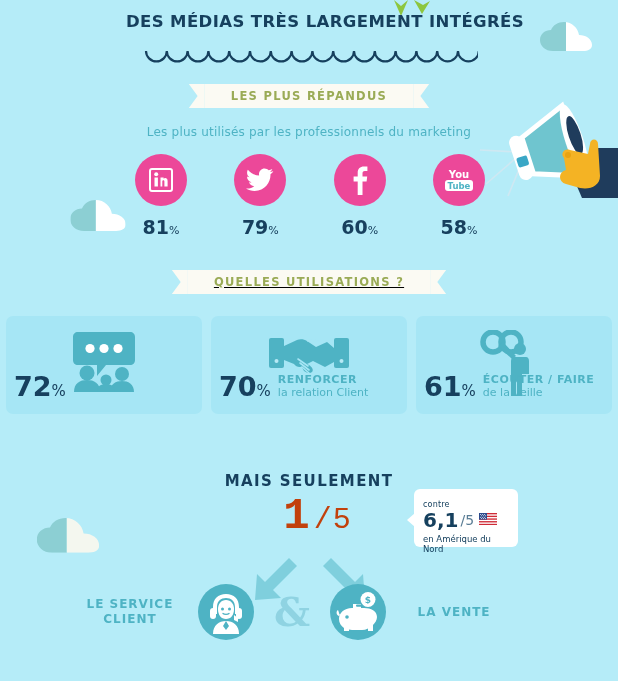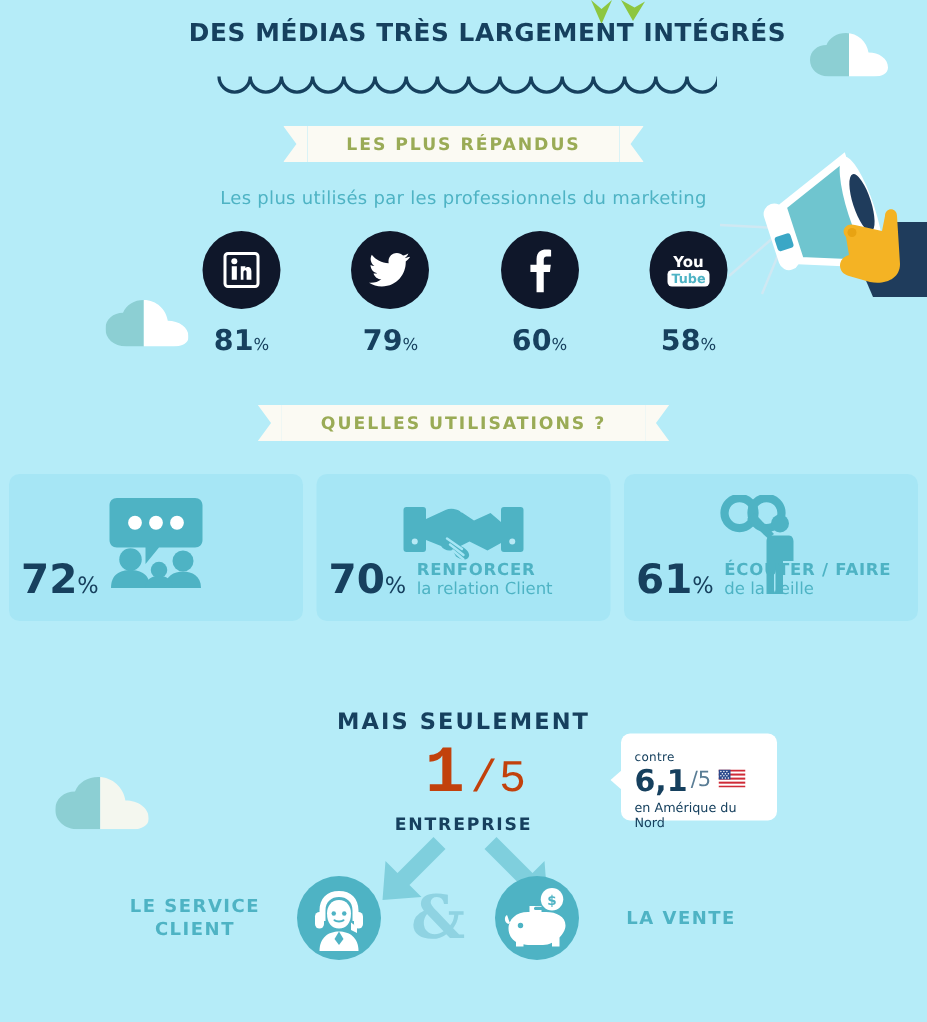--- a/index.html
+++ b/index.html
@@ -71,21 +71,21 @@
     font-family: "DejaVu Sans", sans-serif;
   }
   .socials {
     position: absolute; left: 130px; top: 154px;
     width: 360px;
     display: flex; justify-content: space-between;
   }
   .social { width: 62px; text-align: center; }
   .social .circle {
     width: 52px; height: 52px; border-radius: 50%;
-    background: #0f172a;
+    background: #ec4899;
     margin: 0 auto;
     display: flex; align-items: center; justify-content: center;
     color: #ffffff;
   }
   .social .pct {
     margin-top: 10px;
     color: #17405e;
     font-size: 19px;
     font-weight: bold;
     font-family: "DejaVu Sans", sans-serif;
@@ -350,21 +350,21 @@
           <text x="17" y="13" text-anchor="middle" fill="#ffffff" font-family="DejaVu Sans, sans-serif" font-size="10" font-weight="bold">You</text>
           <rect x="3" y="15" width="28" height="11" rx="3" fill="#ffffff"></rect>
           <text x="17" y="23.8" text-anchor="middle" fill="#4eb3c4" font-family="DejaVu Sans, sans-serif" font-size="8.5" font-weight="bold">Tube</text>
         </svg>
       </div>
       <div class="pct"><span>58</span><span class="sym">%</span></div>
     </div>
 
   </div>
 
-  <div class="ribbon" style="left:0; top:270px; width:618px;">
+  <div class="ribbon" style="left:0; top:270px; width:618px;text-decoration:underline;">
     <div class="rb-body">
       <span class="rb-tail left"></span>
       <span>QUELLES UTILISATIONS ?</span>
       <span class="rb-tail right"></span>
     </div>
   </div>
 
   <div class="cards">
 
     <div class="card">
@@ -433,21 +433,20 @@
       </div>
     </div>
 
   </div>
 
   <div class="ms-wrap">
     <div class="ms-title">MAIS SEULEMENT</div>
     <div class="ms-ratio">
       <span class="big">1</span><span class="slash">/</span><span class="den">5</span>
     </div>
-    <div class="ms-sub">ENTREPRISE</div>
   </div>
 
   <div class="callout">
     <div class="co-top">contre</div>
     <div class="co-mid">
       <span class="co-val">6,1</span>
       <span class="co-den">/5</span>
       <span class="co-flag">
         <svg width="18" height="12" viewBox="0 0 18 12">
           <rect width="18" height="12" fill="#ffffff"></rect>

